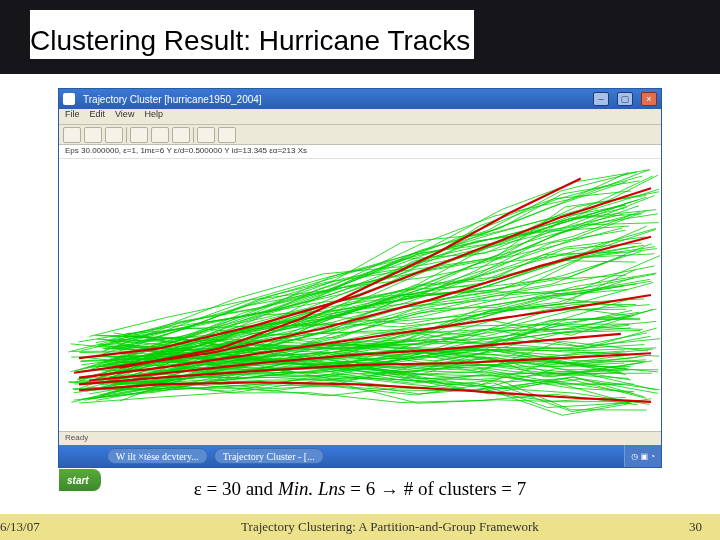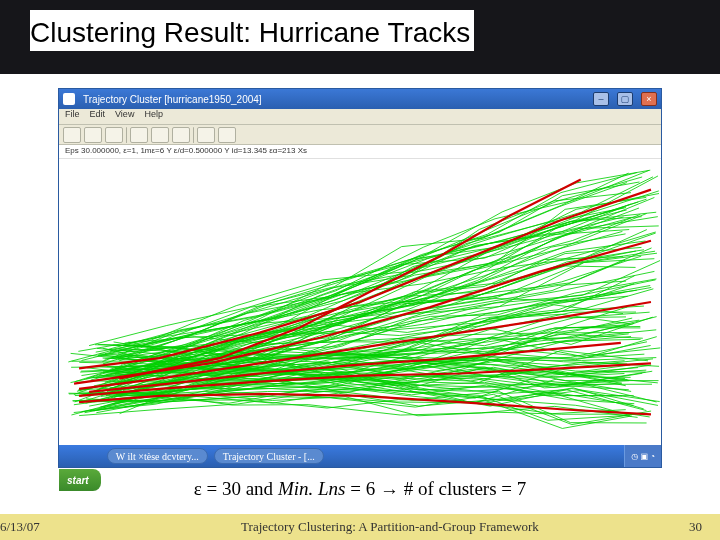--- a/index.html
+++ b/index.html
@@ -17,21 +17,21 @@
     width: 100%;
     position: relative;
   }
   .title-text {
     position: absolute;
     top: 10px;
     left: 30px;
     font-size: 28px;
     color: #000;
     background: #fff;
-    padding: 8px 4px 2px 0;
+    padding: 16px 4px 2px 0;
     line-height: 1.1;
   }
   
   .title-cap {
     position: absolute;
     left: 0; top: 0;
     width: 100%;
     height: 10px;
     background: #fff;
   }
@@ -365,20 +365,21 @@
           <path d="M 593.4312510490417 37.65000939369202 L 516.6 68.5 L 425.8 91.7 L 350.2 132.8 L 263.7 154.2 L 185.1 175.7 L 103.1 212.9 L 20.7 238.4" stroke="#00d000" stroke-width="0.9" fill="none" opacity="0.9"></path>
           <path d="M 590 30 L 500 60 L 400 100 L 300 140 L 200 170 L 100 195 L 20 205" stroke="#d00000" stroke-width="2.2" fill="none"></path>
           <path d="M 590 80 L 480 110 L 370 145 L 260 175 L 150 200 L 50 215 L 15 220" stroke="#d00000" stroke-width="2.2" fill="none"></path>
           <path d="M 590 140 L 500 155 L 400 170 L 300 185 L 200 200 L 100 215 L 20 225" stroke="#d00000" stroke-width="2.2" fill="none"></path>
           <path d="M 590 200 L 500 205 L 400 210 L 300 212 L 200 218 L 100 225 L 20 232" stroke="#d00000" stroke-width="2.2" fill="none"></path>
           <path d="M 590 250 L 500 245 L 400 238 L 300 232 L 200 230 L 100 232 L 20 238" stroke="#d00000" stroke-width="2.2" fill="none"></path>
           <path d="M 520 20 L 450 55 L 380 95 L 310 130 L 240 165 L 160 195 L 60 215" stroke="#d00000" stroke-width="2.2" fill="none"></path>
           <path d="M 560 180 L 470 188 L 380 196 L 290 202 L 200 210 L 110 220 L 30 228" stroke="#d00000" stroke-width="2.2" fill="none"></path>
         </svg>
     </div>
+    <div class="statusbar">Ready</div>
     <div class="taskbar">
       <div class="start-btn">start</div>
       <div class="task-item">W   ilt  ×tèse  dcvtery...</div>
       <div class="task-item">Trajectory Cluster - [...</div>
       <div class="tray">◷ ▣ ◔</div>
     </div>
   </div>
 </div>
 
 <div class="caption">

